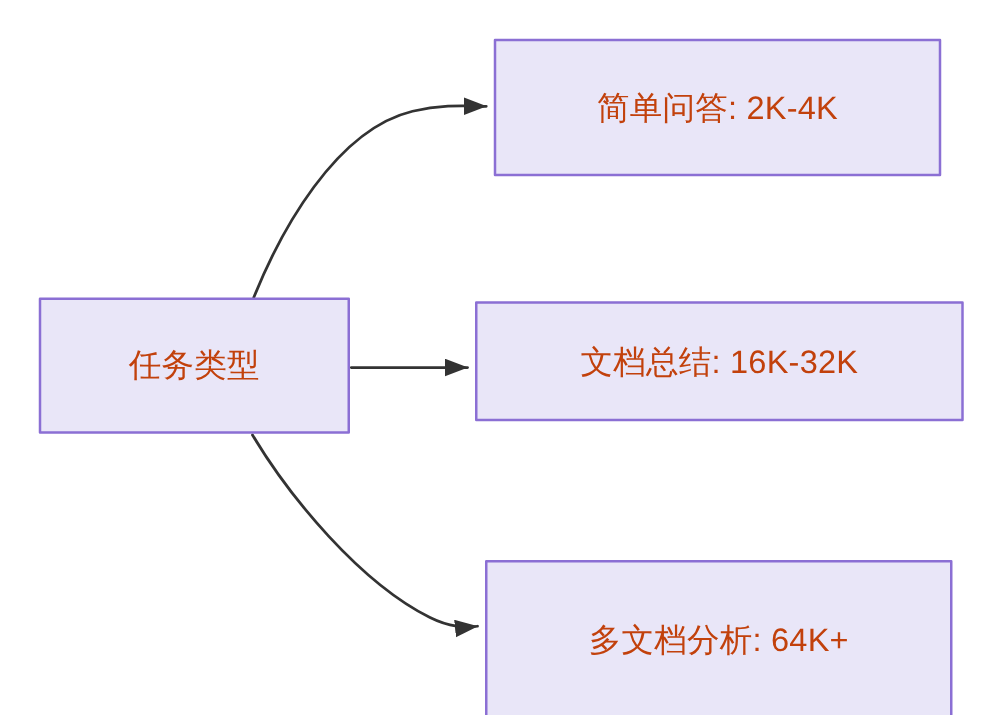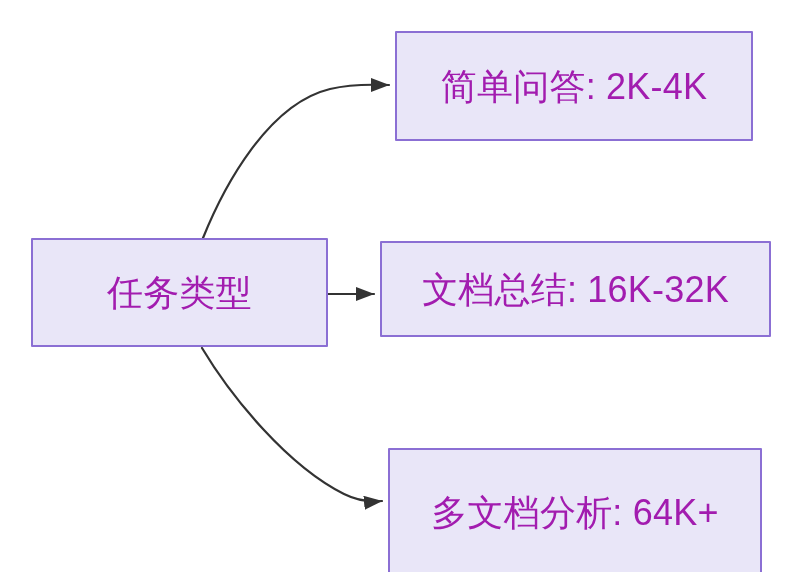--- a/index.html
+++ b/index.html
@@ -33,32 +33,32 @@
     box-sizing: border-box;
     background: #E9E6F8;
     border: 2.5px solid #8B6FD4;
     border-radius: 1px;
     display: flex;
     align-items: center;
     justify-content: center;
     text-align: center;
   }
   .node-label {
-    color: #a21caf;
-    font-size: 36px;
+    color: #c2410c;
+    font-size: 26px;
     line-height: 1.25;
     letter-spacing: 0.2px;
     white-space: nowrap;
     font-weight: 400;
   }
   
   #node-root {
     left: 31px;
     top: 238px;
-    width: 297px;
+    width: 249px;
     height: 109px;
   }
   #node-simple-qa {
     left: 395px;
     top: 31px;
     width: 358px;
     height: 110px;
   }
   #node-doc-summary {
     left: 380px;

